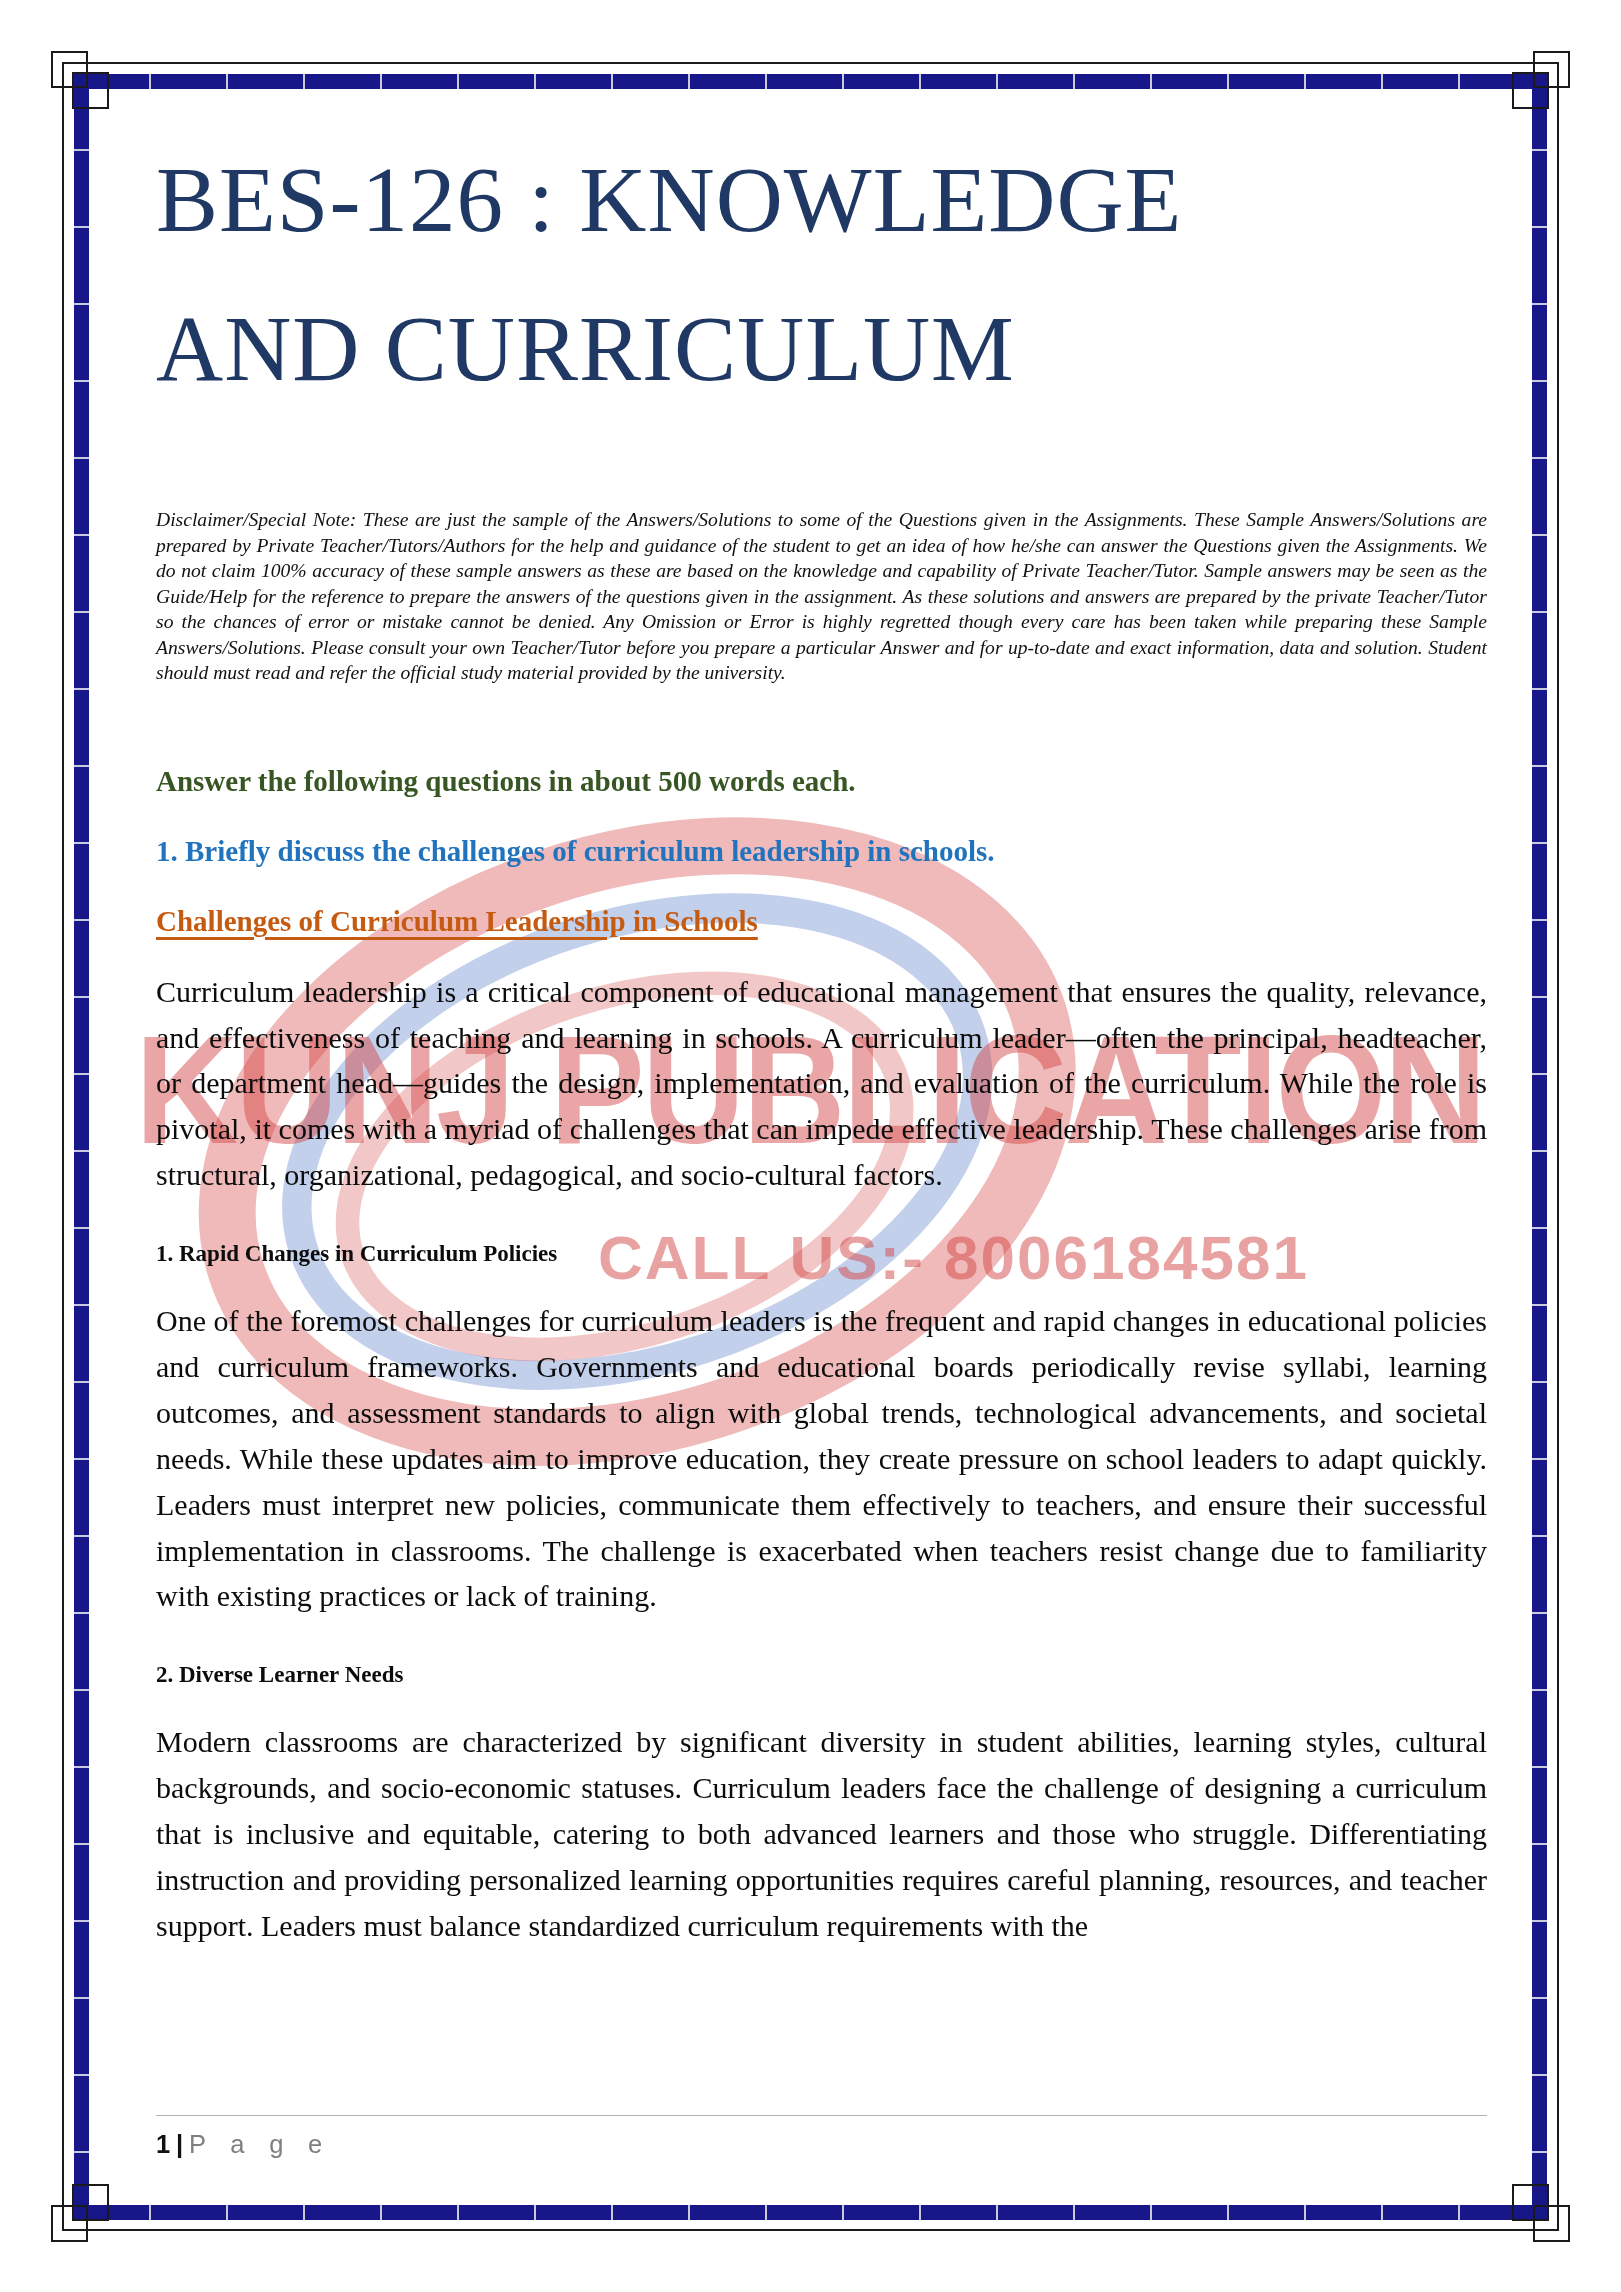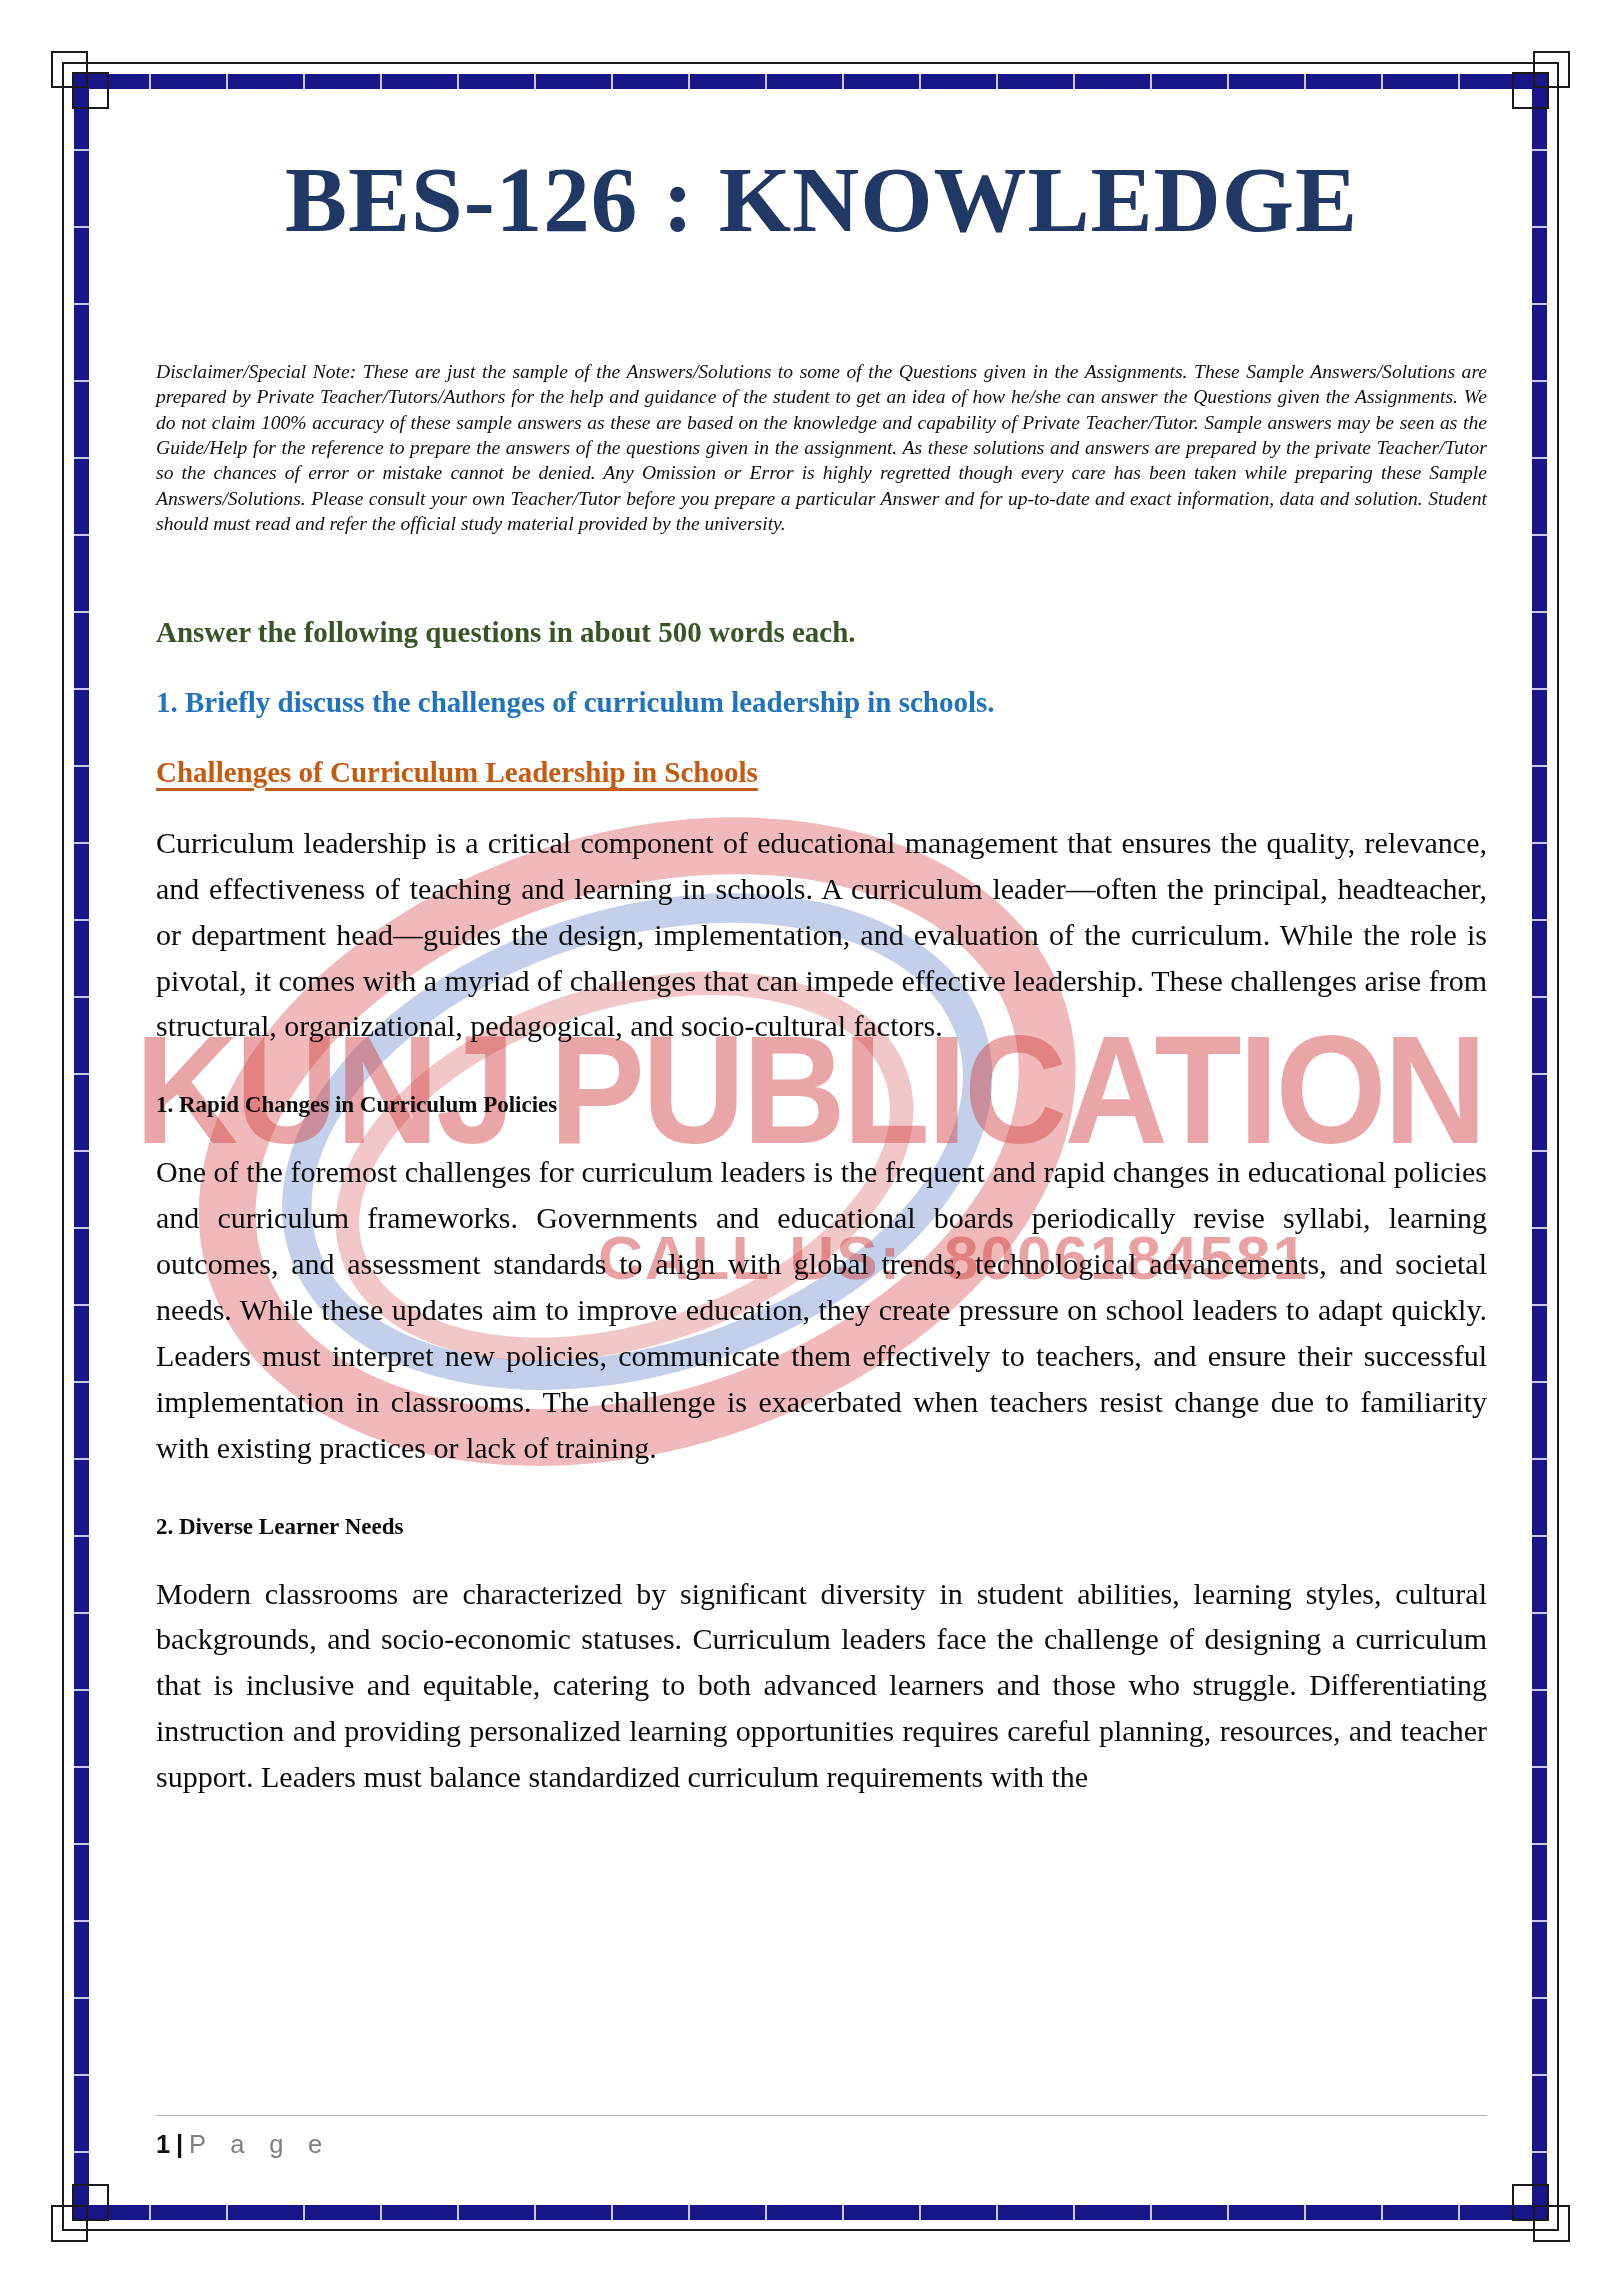--- a/index.html
+++ b/index.html
@@ -58,22 +58,22 @@
   
   .doc { position: absolute; left: 156px; top: 114px; width: 1331px; z-index: 1; }
 
   .copyright-line {
     font-size: 29px; font-weight: bold; color: #F78F9B;
     white-space: nowrap;
   }
   .copyright-line .phone { margin-left: 57px; }
 
   .doc-title {
-    margin-top: 11.8px; text-align: center;
-    font-size: 93px; font-weight: bold; color: #1F3864;
+    margin-top: 11.8px; 
+    font-size: 93px; font-weight: normal; color: #1F3864;
     line-height: 1.6; letter-spacing: 1px;
   }
 
   .disclaimer {
     margin-top: 84px; font-size: 19.6px; font-style: italic;
     line-height: 1.3; color: #111111; text-align: justify;
   }
 
   .instruction { margin-top: 79px; font-size: 29px; font-weight: bold; color: #375623; }
   .question    { margin-top: 37px; font-size: 29px; font-weight: bold; color: #2173BE; }
@@ -130,20 +130,21 @@
   </svg>
   <div class="wm-brand">KUNJ PUBLICATION</div>
   <div class="wm-callus">CALL US:- 8006184581</div>
 </div>
 
 <div class="doc">
 
 
   <div class="doc-title">
     <div>BES-126 : KNOWLEDGE</div>
+    <div>AND CURRICULUM</div>
   </div>
 
   <div class="disclaimer">Disclaimer/Special Note: These are just the sample of the Answers/Solutions to some of the Questions given in the Assignments. These Sample Answers/Solutions are prepared by Private Teacher/Tutors/Authors for the help and guidance of the student to get an idea of how he/she can answer the Questions given the Assignments. We do not claim 100% accuracy of these sample answers as these are based on the knowledge and capability of Private Teacher/Tutor. Sample answers may be seen as the Guide/Help for the reference to prepare the answers of the questions given in the assignment. As these solutions and answers are prepared by the private Teacher/Tutor so the chances of error or mistake cannot be denied. Any Omission or Error is highly regretted though every care has been taken while preparing these Sample Answers/Solutions. Please consult your own Teacher/Tutor before you prepare a particular Answer and for up-to-date and exact information, data and solution. Student should must read and refer the official study material provided by the university.</div>
 
   <div class="instruction">Answer the following questions in about 500 words each.</div>
 
   <div class="question">1. Briefly discuss the challenges of curriculum leadership in schools.</div>
 
   <div class="answer-heading">Challenges of Curriculum Leadership in Schools</div>
 

